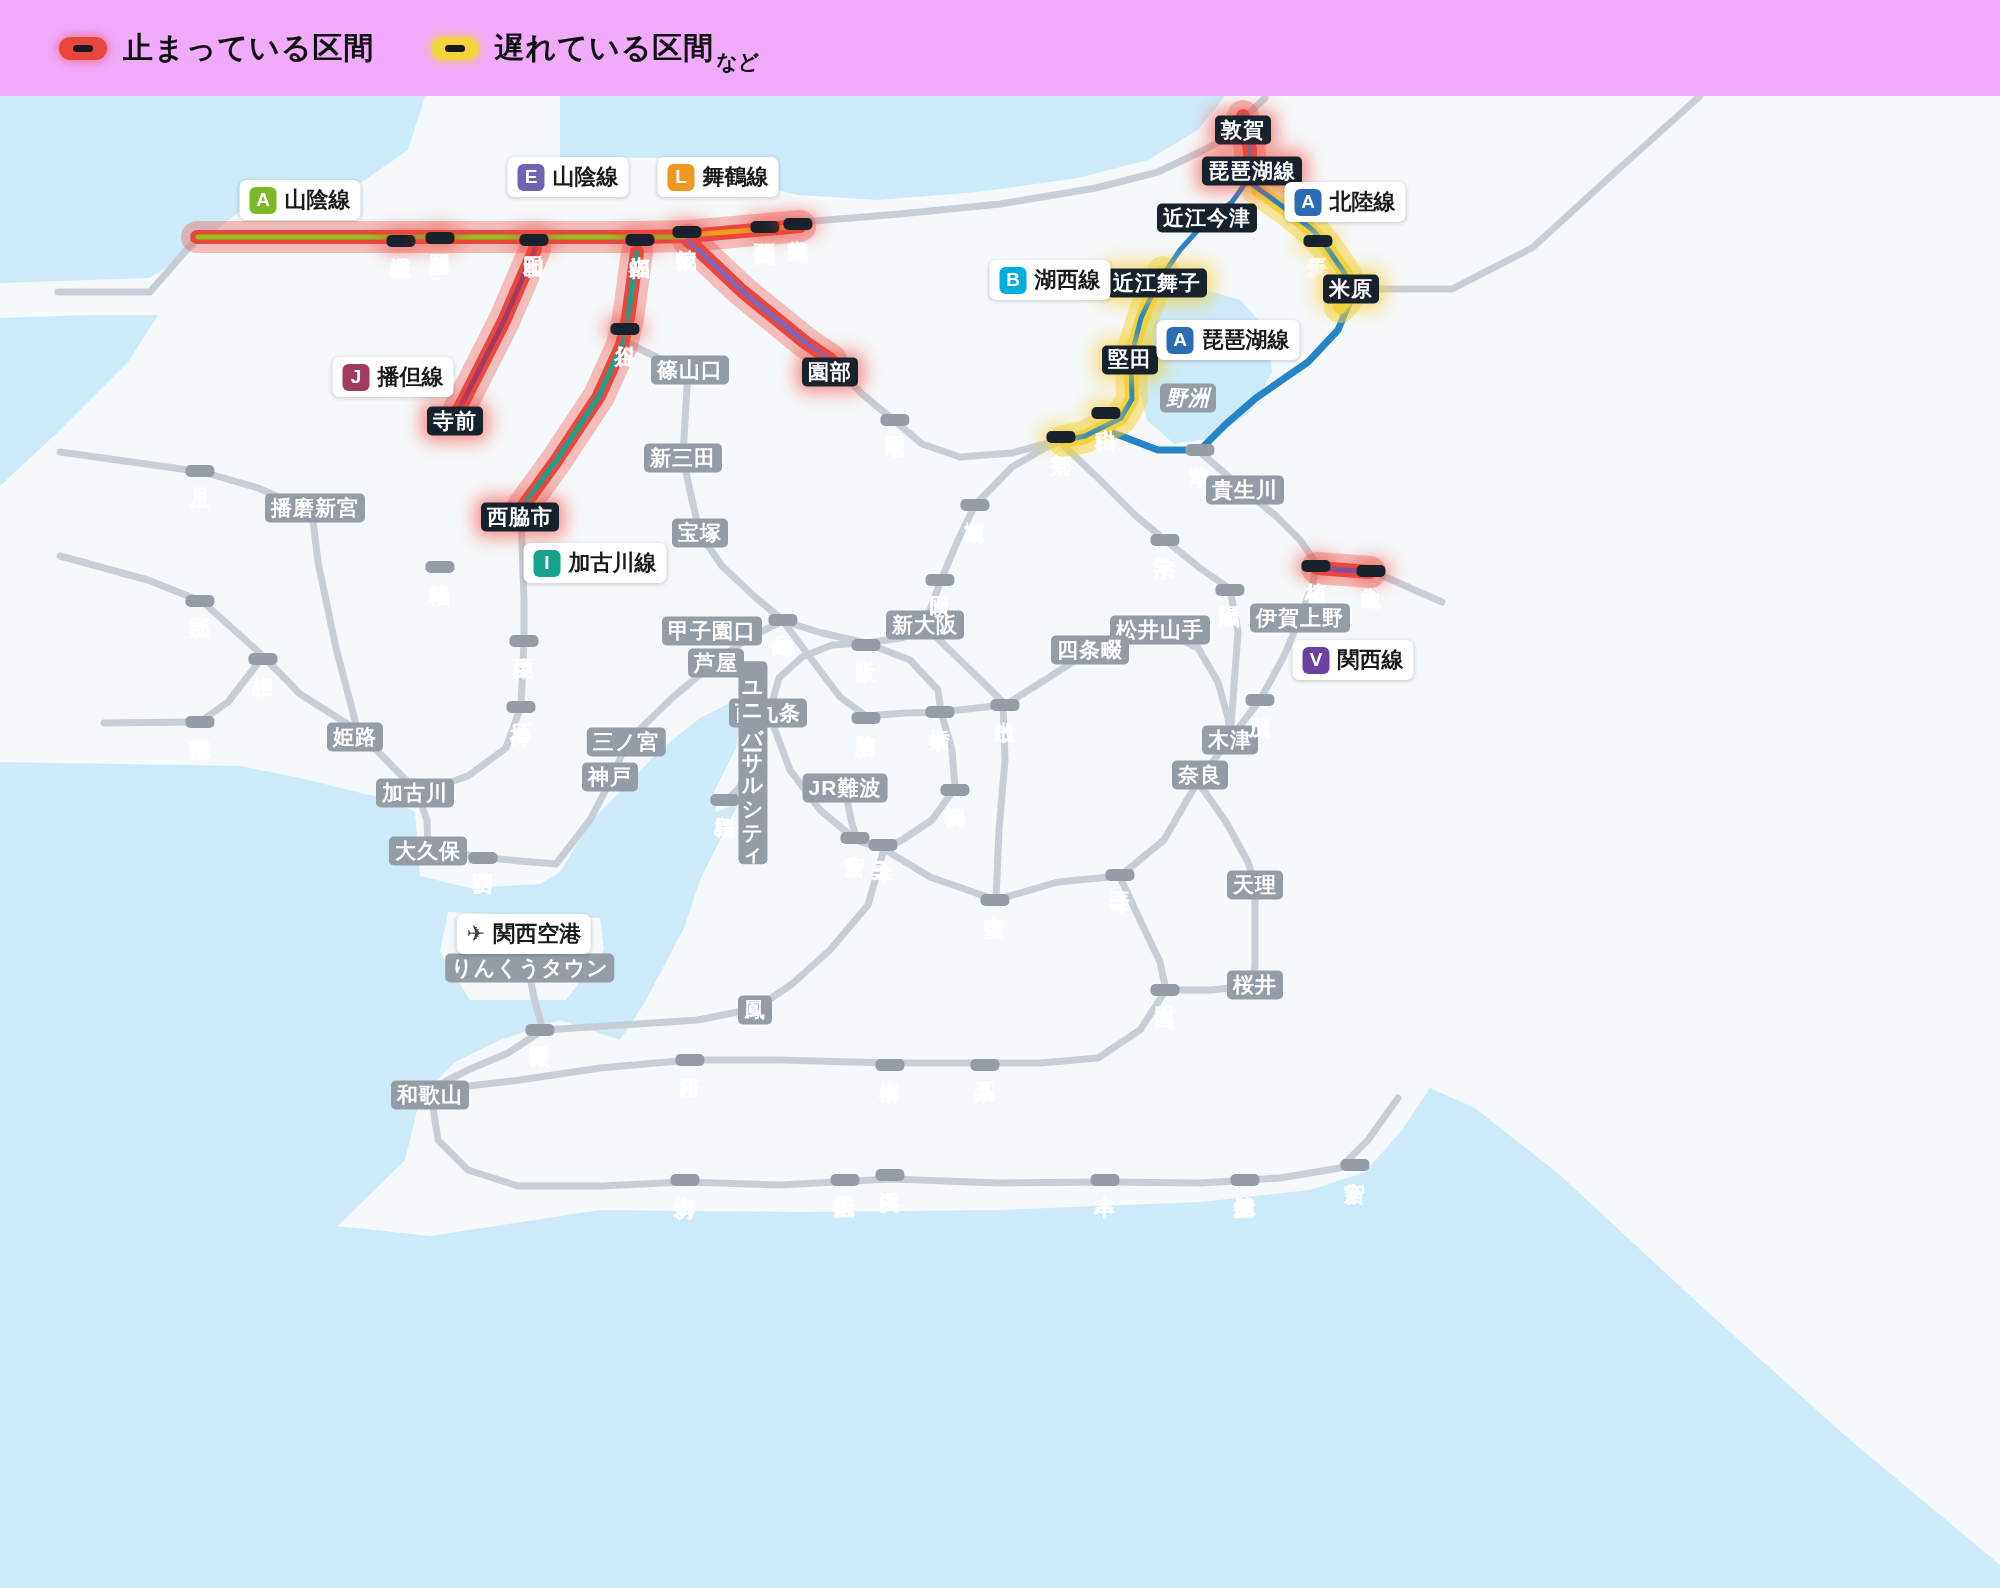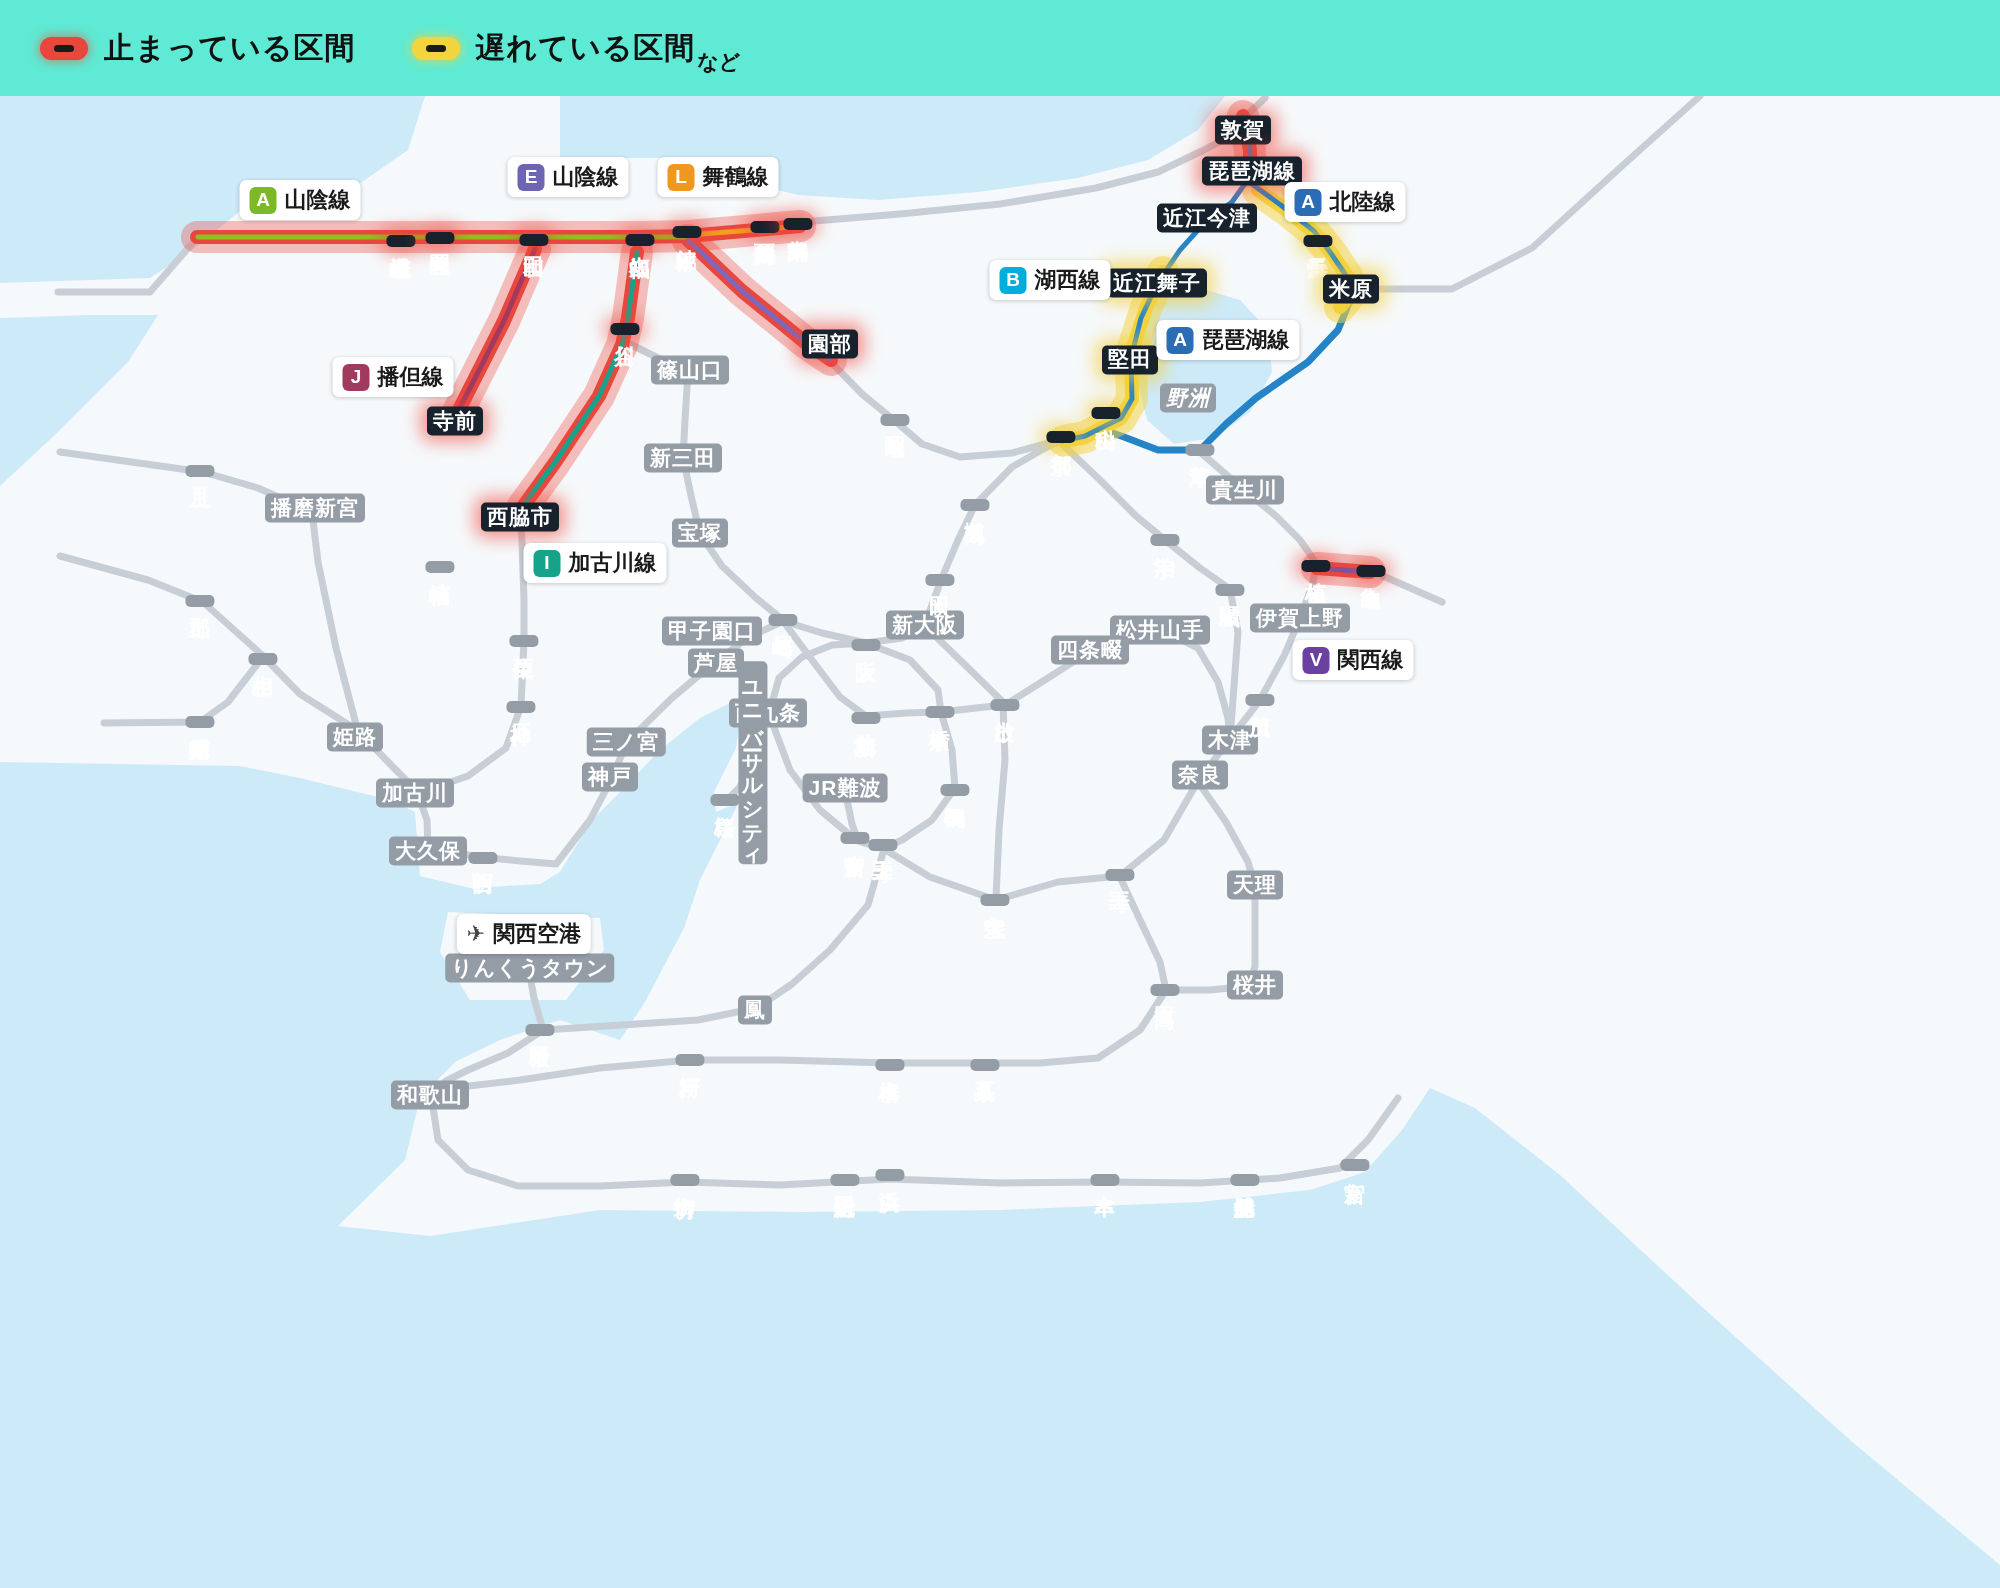--- a/index.html
+++ b/index.html
@@ -1,18 +1,18 @@
 <!DOCTYPE html>
 <html><head>
 <meta charset="utf-8">
 <style>
   html,body{margin:0;padding:0;}
   body{font-family:"Liberation Sans","DejaVu Sans",sans-serif;}
   #page{position:relative;width:2000px;height:1588px;background:#ffffff;overflow:hidden;}
-  #legend{position:absolute;top:0;left:0;width:100%;height:96px;background:#5eead4;display:flex;align-items:center;padding-left:40px;box-sizing:border-box;z-index:30;}
+  #legend{position:absolute;top:0;left:0;width:100%;height:96px;background:#f0abfc;display:flex;align-items:center;padding-left:59px;box-sizing:border-box;z-index:30;}
   .pill{width:48px;height:23px;border-radius:12px;display:inline-flex;align-items:center;justify-content:center;flex:none;}
   .pill-stopped{background:#e9473e;box-shadow:0 0 10px 2px rgba(236,78,66,.55);}
   .pill-delayed{background:#f3d43e;box-shadow:0 0 10px 2px rgba(243,212,62,.65);margin-left:56px;}
   .pill .dash{width:20px;height:7px;border-radius:4px;background:#1a1a1a;}
   .ltext{font-size:30px;font-weight:bold;color:#111;margin-left:16px;letter-spacing:1px;}
   .lsuffix{font-size:21px;font-weight:bold;color:#111;align-self:flex-end;margin:0 0 20px 2px;}
   #map{position:absolute;top:0;left:0;width:2000px;height:1588px;}
   #map-svg{position:absolute;top:0;left:0;}
   #labels{position:absolute;top:0;left:0;width:100%;height:100%;z-index:10;}
   .st{position:absolute;transform:translate(-50%,-50%);font-weight:bold;font-size:21px;color:#fff;
@@ -108,21 +108,21 @@
         <div class="st v sr" style="left: 401px; top: 241px;">城崎温泉</div>
         <div class="st v sr" style="left: 440px; top: 238px;">豊岡</div>
         <div class="st v sr" style="left: 534px; top: 240px;">和田山</div>
         <div class="st v sr" style="left: 640px; top: 240px;">福知山</div>
         <div class="st v sr" style="left: 687px; top: 232px;">綾部</div>
         <div class="st v sr" style="left: 765px; top: 227px;">西舞鶴</div>
         <div class="st v sr" style="left: 798px; top: 224px;">東舞鶴</div>
         <div class="st sr" style="left: 455px; top: 421px;">寺前</div>
         <div class="st v sr" style="left: 625px; top: 329px;">谷川</div>
         <div class="st sr" style="left: 520px; top: 517px;">西脇市</div>
-        <div class="st sr" style="left: 830px; top: 344px;">園部</div>
+        <div class="st sr" style="left: 830px; top: 372px;">園部</div>
         <div class="st sr" style="left: 1243px; top: 130px;">敦賀</div>
         <div class="st sr" style="left: 1252px; top: 171px;">琵琶湖線</div>
         <div class="st sd" style="left: 1207px; top: 218px;">近江今津</div>
         <div class="st sy" style="left: 1157px; top: 283px;">近江舞子</div>
         <div class="st sy" style="left: 1130px; top: 360px; font-family: Liberation Serif, serif;">堅田</div>
         <div class="st v sy" style="left: 1106px; top: 413px;">山科</div>
         <div class="st v sy" style="left: 1061px; top: 437px;">京都</div>
         <div class="st v sy" style="left: 1318px; top: 241px;">長浜</div>
         <div class="st sy" style="left: 1351px; top: 289px;">米原</div>
         <div class="st v sr" style="left: 1316px; top: 566px;">柘植</div>

